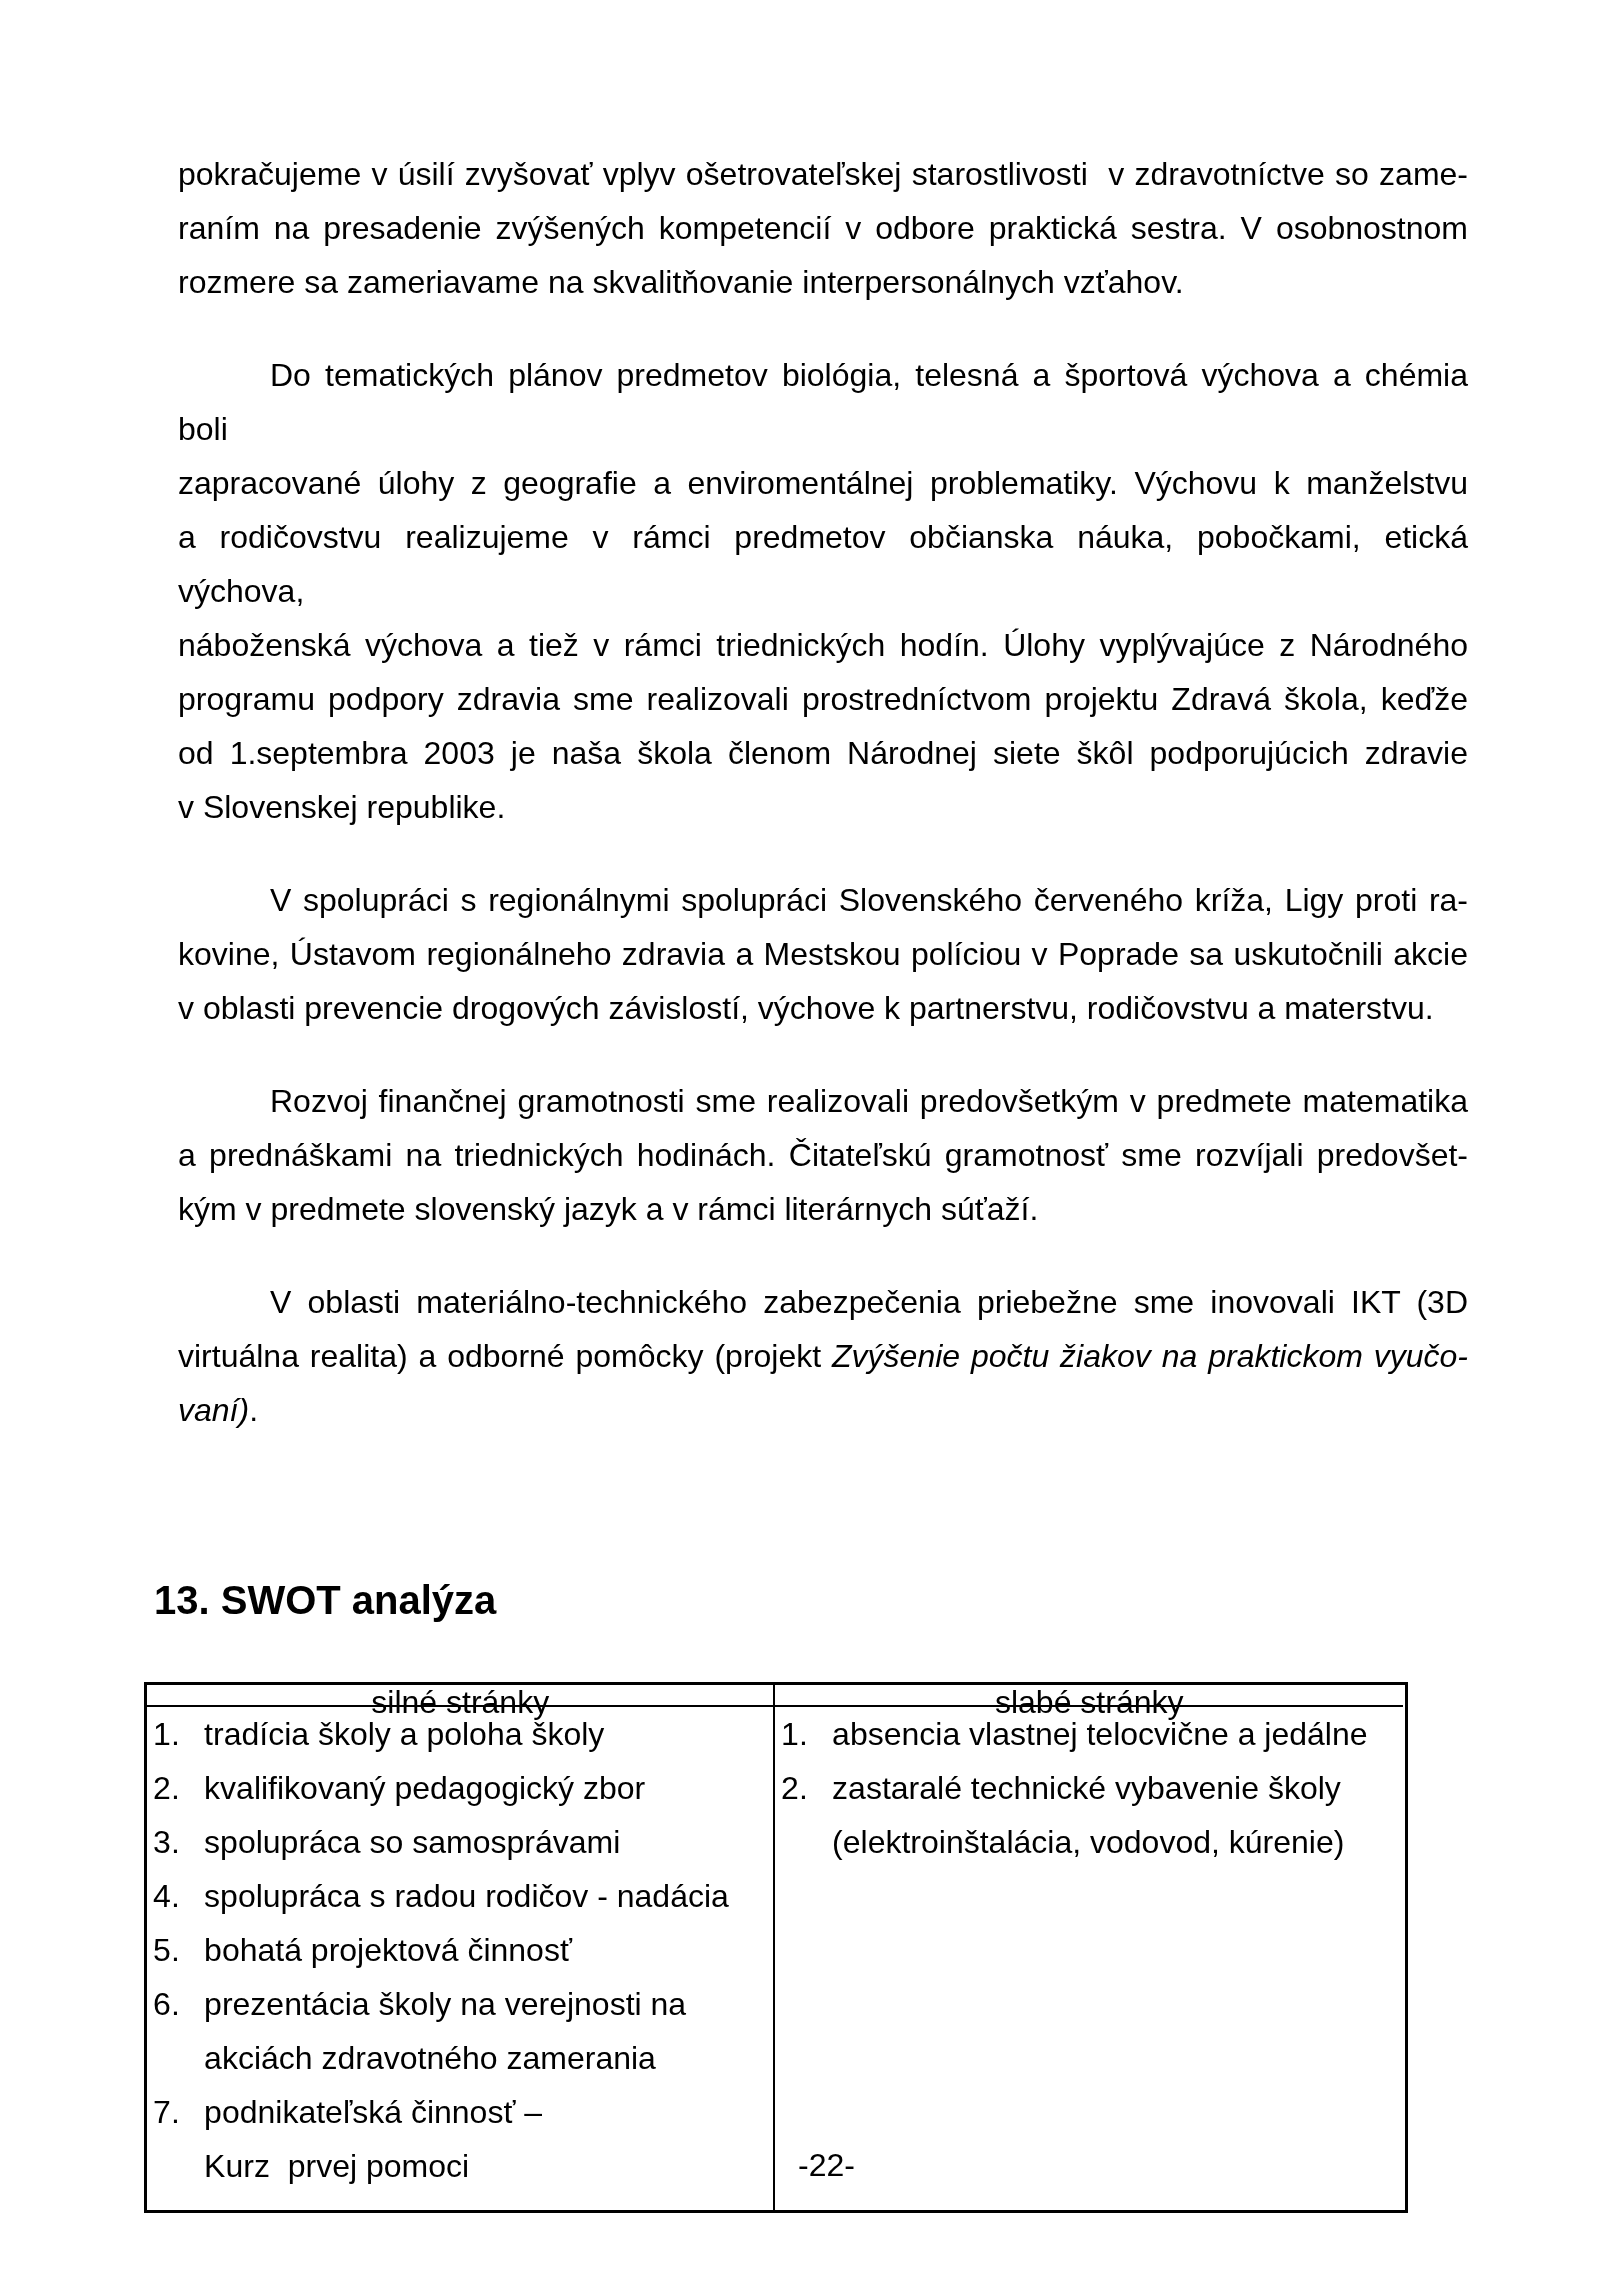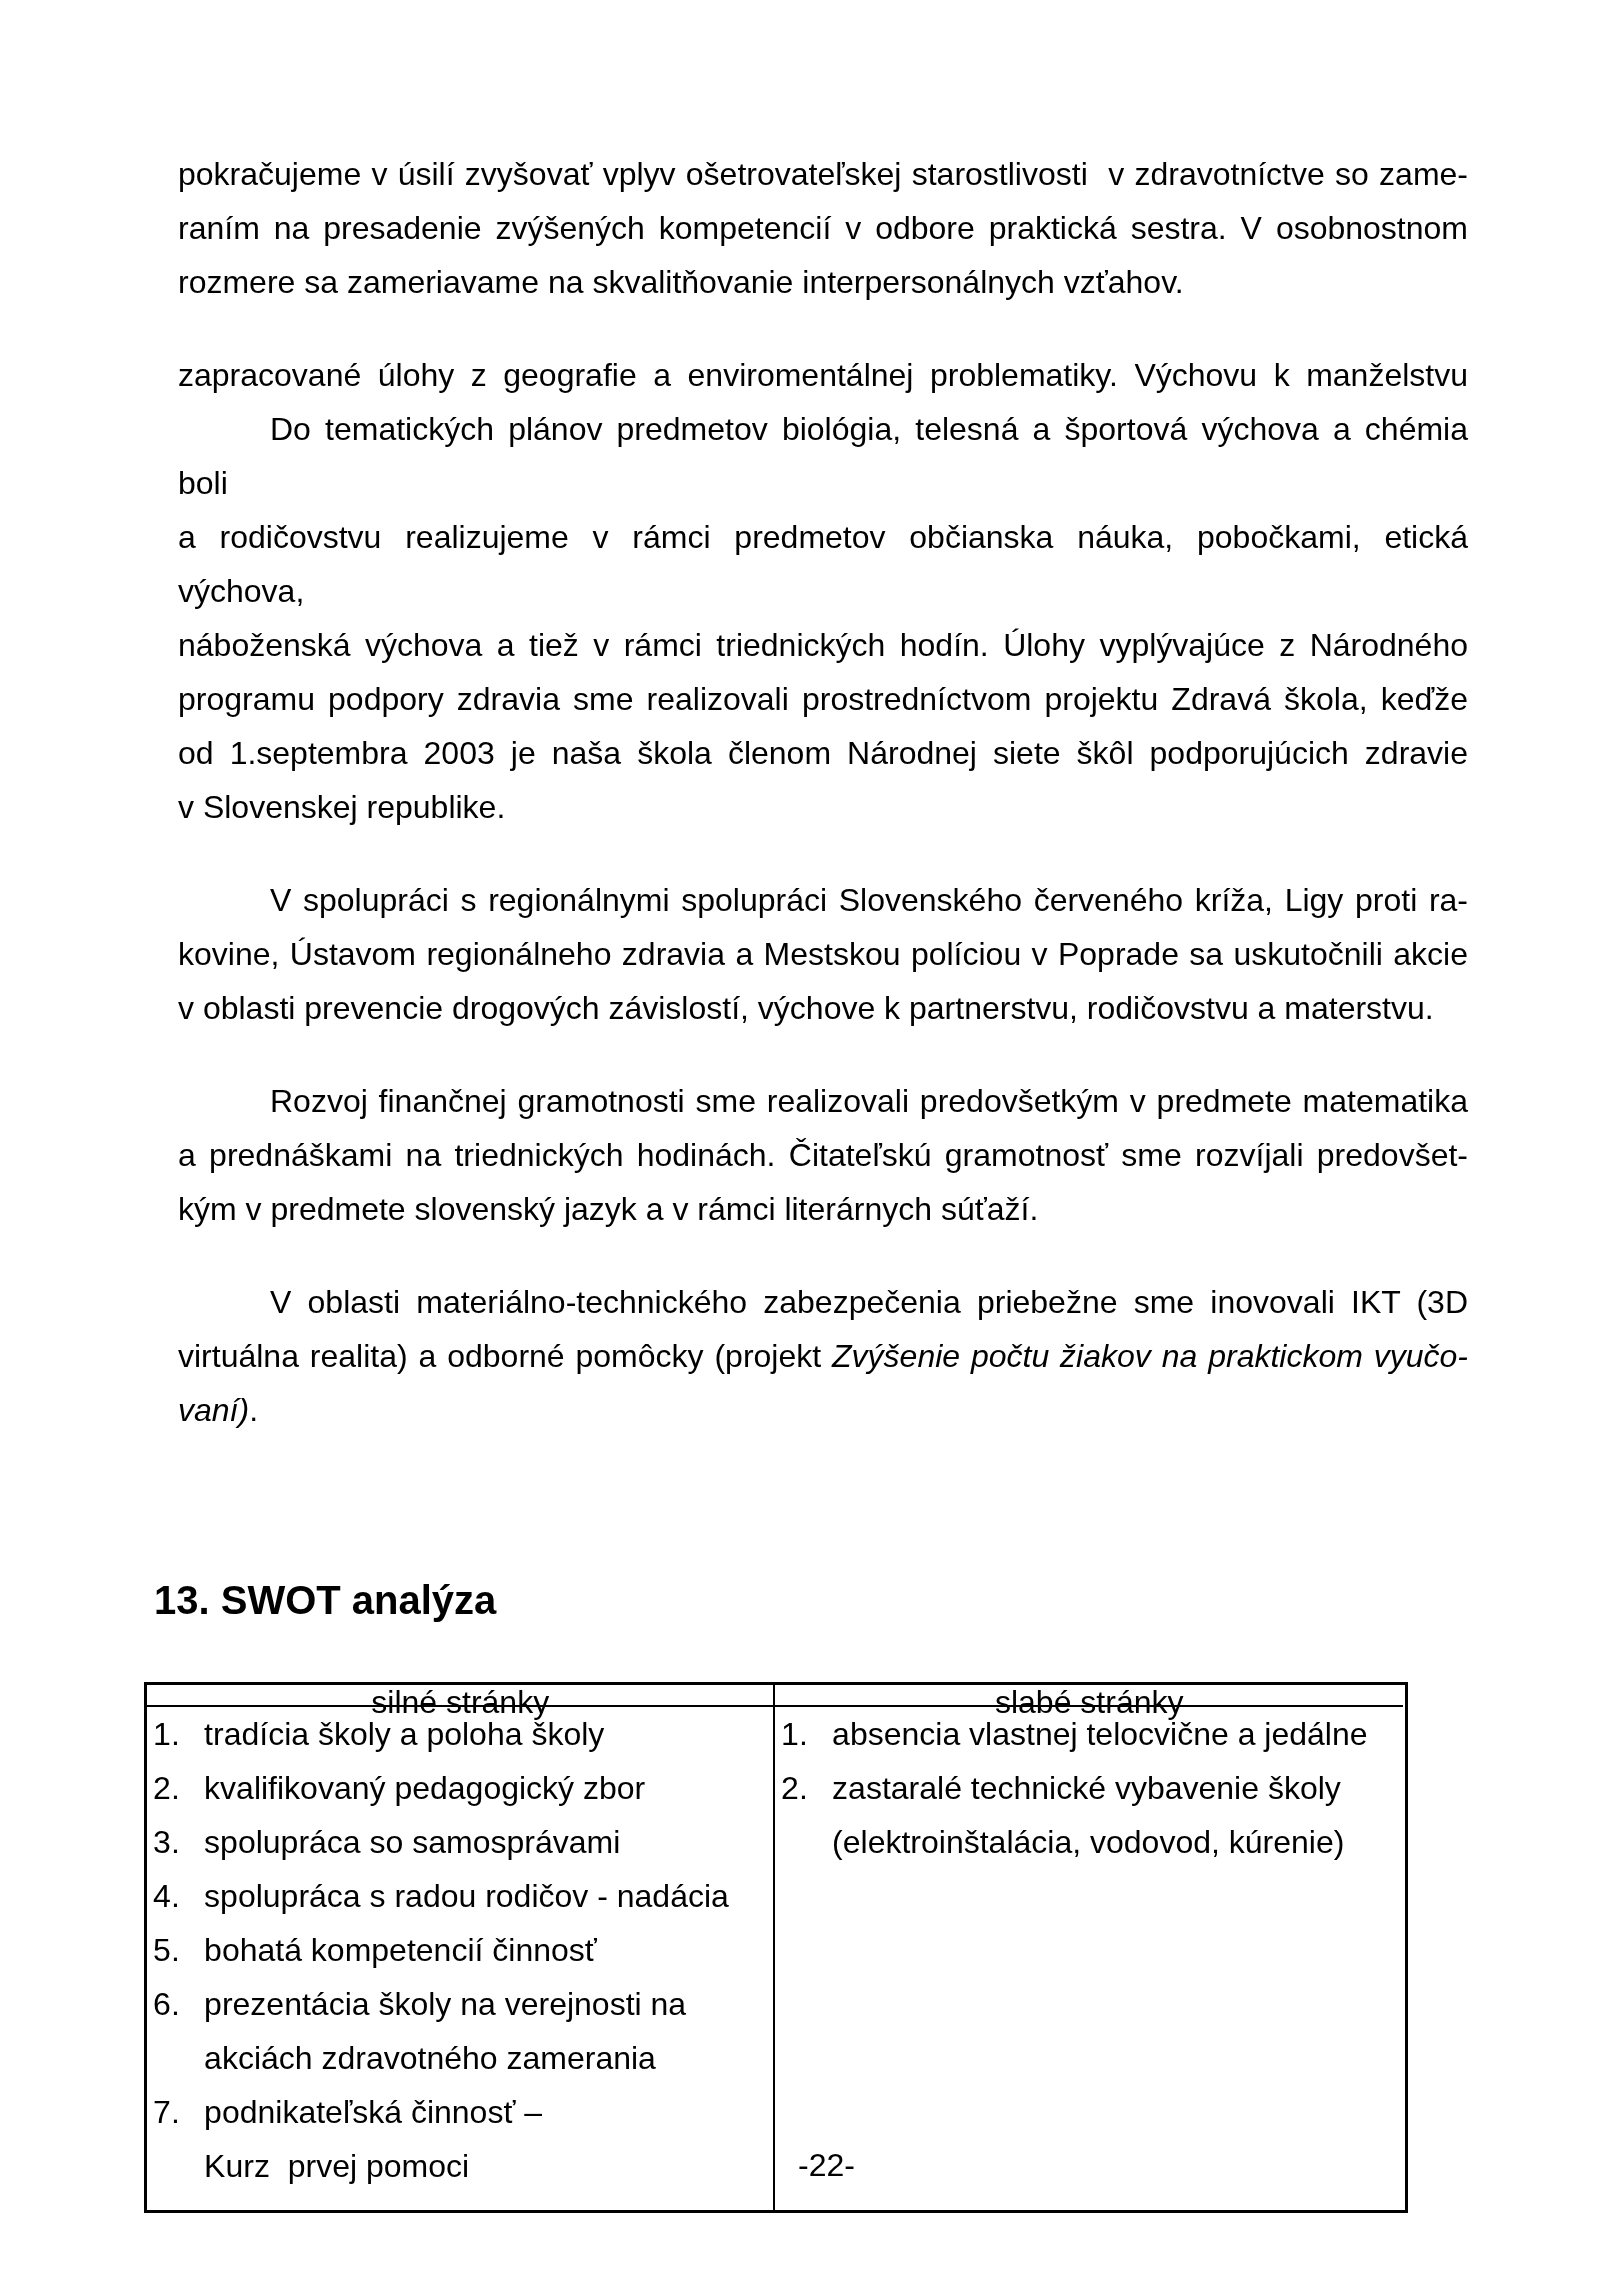--- a/index.html
+++ b/index.html
@@ -83,22 +83,22 @@
 
 <div class="content">
 
   <div id="paragraphs">
       <div class="paragraph">
         <div class="text-line"><span>pokračujeme v úsilí zvyšovať vplyv ošetrovateľskej starostlivosti &nbsp;v zdravotníctve so zame-</span></div>
         <div class="text-line"><span>raním na presadenie zvýšených kompetencií v odbore praktická sestra. V osobnostnom</span></div>
         <div class="text-line last-line"><span>rozmere sa zameriavame na skvalitňovanie interpersonálnych vzťahov.</span></div>
       </div>
       <div class="paragraph">
+        <div class="text-line indented"><span>Do tematických plánov predmetov biológia, telesná a športová výchova a chémia boli</span></div>
         <div class="text-line"><span>zapracované úlohy z geografie a enviromentálnej problematiky. Výchovu k manželstvu</span></div>
-        <div class="text-line indented"><span>Do tematických plánov predmetov biológia, telesná a športová výchova a chémia boli</span></div>
         <div class="text-line"><span>a rodičovstvu realizujeme v rámci predmetov občianska náuka, pobočkami, etická výchova,</span></div>
         <div class="text-line"><span>náboženská výchova a tiež v rámci triednických hodín. Úlohy vyplývajúce z Národného</span></div>
         <div class="text-line"><span>programu podpory zdravia sme realizovali prostredníctvom projektu Zdravá škola, keďže</span></div>
         <div class="text-line"><span>od 1.septembra 2003 je naša škola členom Národnej siete škôl podporujúcich zdravie</span></div>
         <div class="text-line last-line"><span>v Slovenskej republike.</span></div>
       </div>
       <div class="paragraph">
         <div class="text-line indented"><span>V spolupráci s regionálnymi spolupráci Slovenského červeného kríža, Ligy proti ra-</span></div>
         <div class="text-line"><span>kovine, Ústavom regionálneho zdravia a Mestskou políciou v Poprade sa uskutočnili akcie</span></div>
         <div class="text-line last-line"><span>v oblasti prevencie drogových závislostí, výchove k partnerstvu, rodičovstvu a materstvu.</span></div>
@@ -132,21 +132,21 @@
         <div class="swot-item">
           <div class="item-num">3.</div>
           <div class="item-text">spolupráca so samosprávami</div>
         </div>
         <div class="swot-item">
           <div class="item-num">4.</div>
           <div class="item-text">spolupráca s radou rodičov - nadácia</div>
         </div>
         <div class="swot-item">
           <div class="item-num">5.</div>
-          <div class="item-text">bohatá kompetencií činnosť</div>
+          <div class="item-text">bohatá projektová činnosť</div>
         </div>
         <div class="swot-item">
           <div class="item-num">6.</div>
           <div class="item-text">prezentácia školy na verejnosti na<br>akciách zdravotného zamerania</div>
         </div>
         <div class="swot-item">
           <div class="item-num">7.</div>
           <div class="item-text">podnikateľská činnosť –<br>Kurz &nbsp;prvej pomoci</div>
         </div>
       </div>

